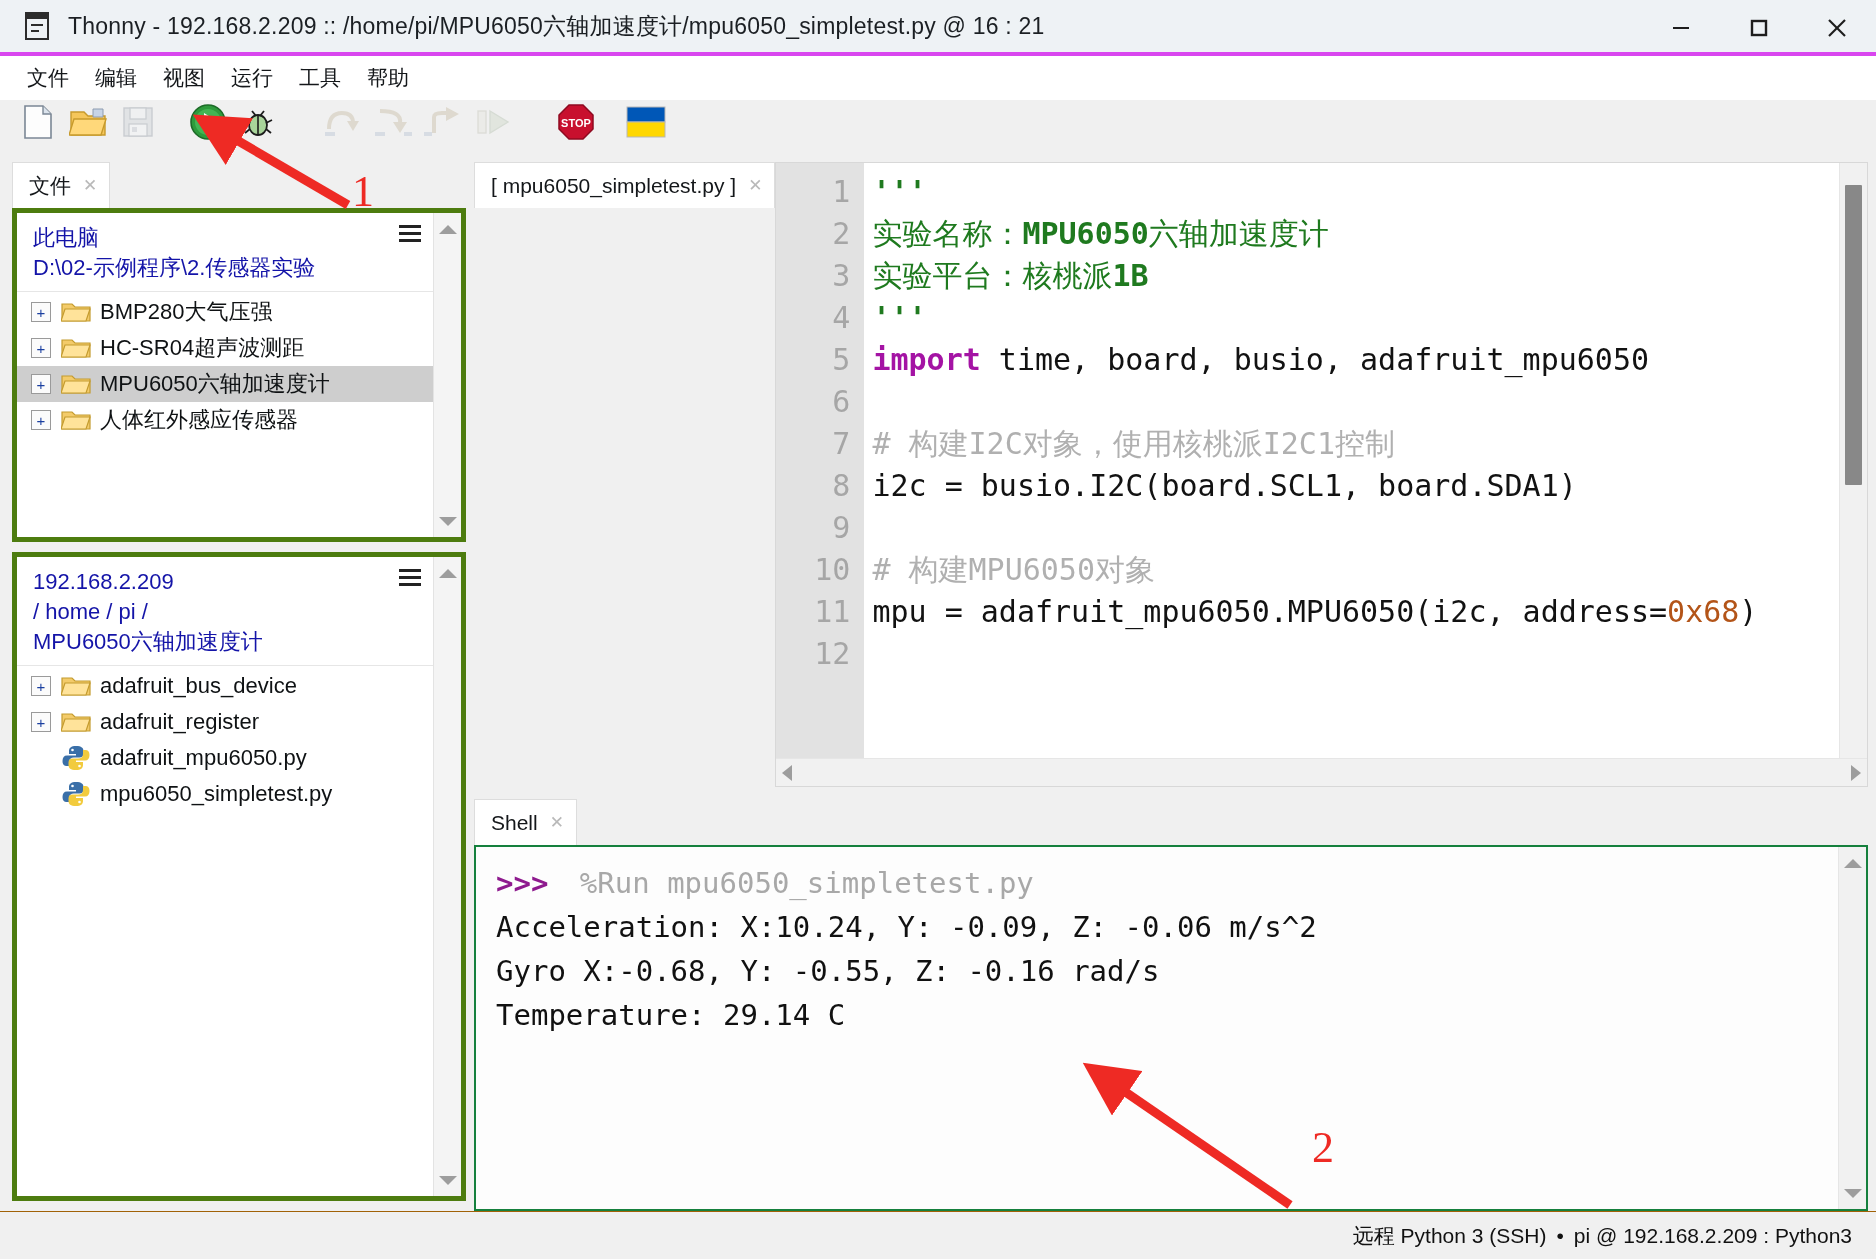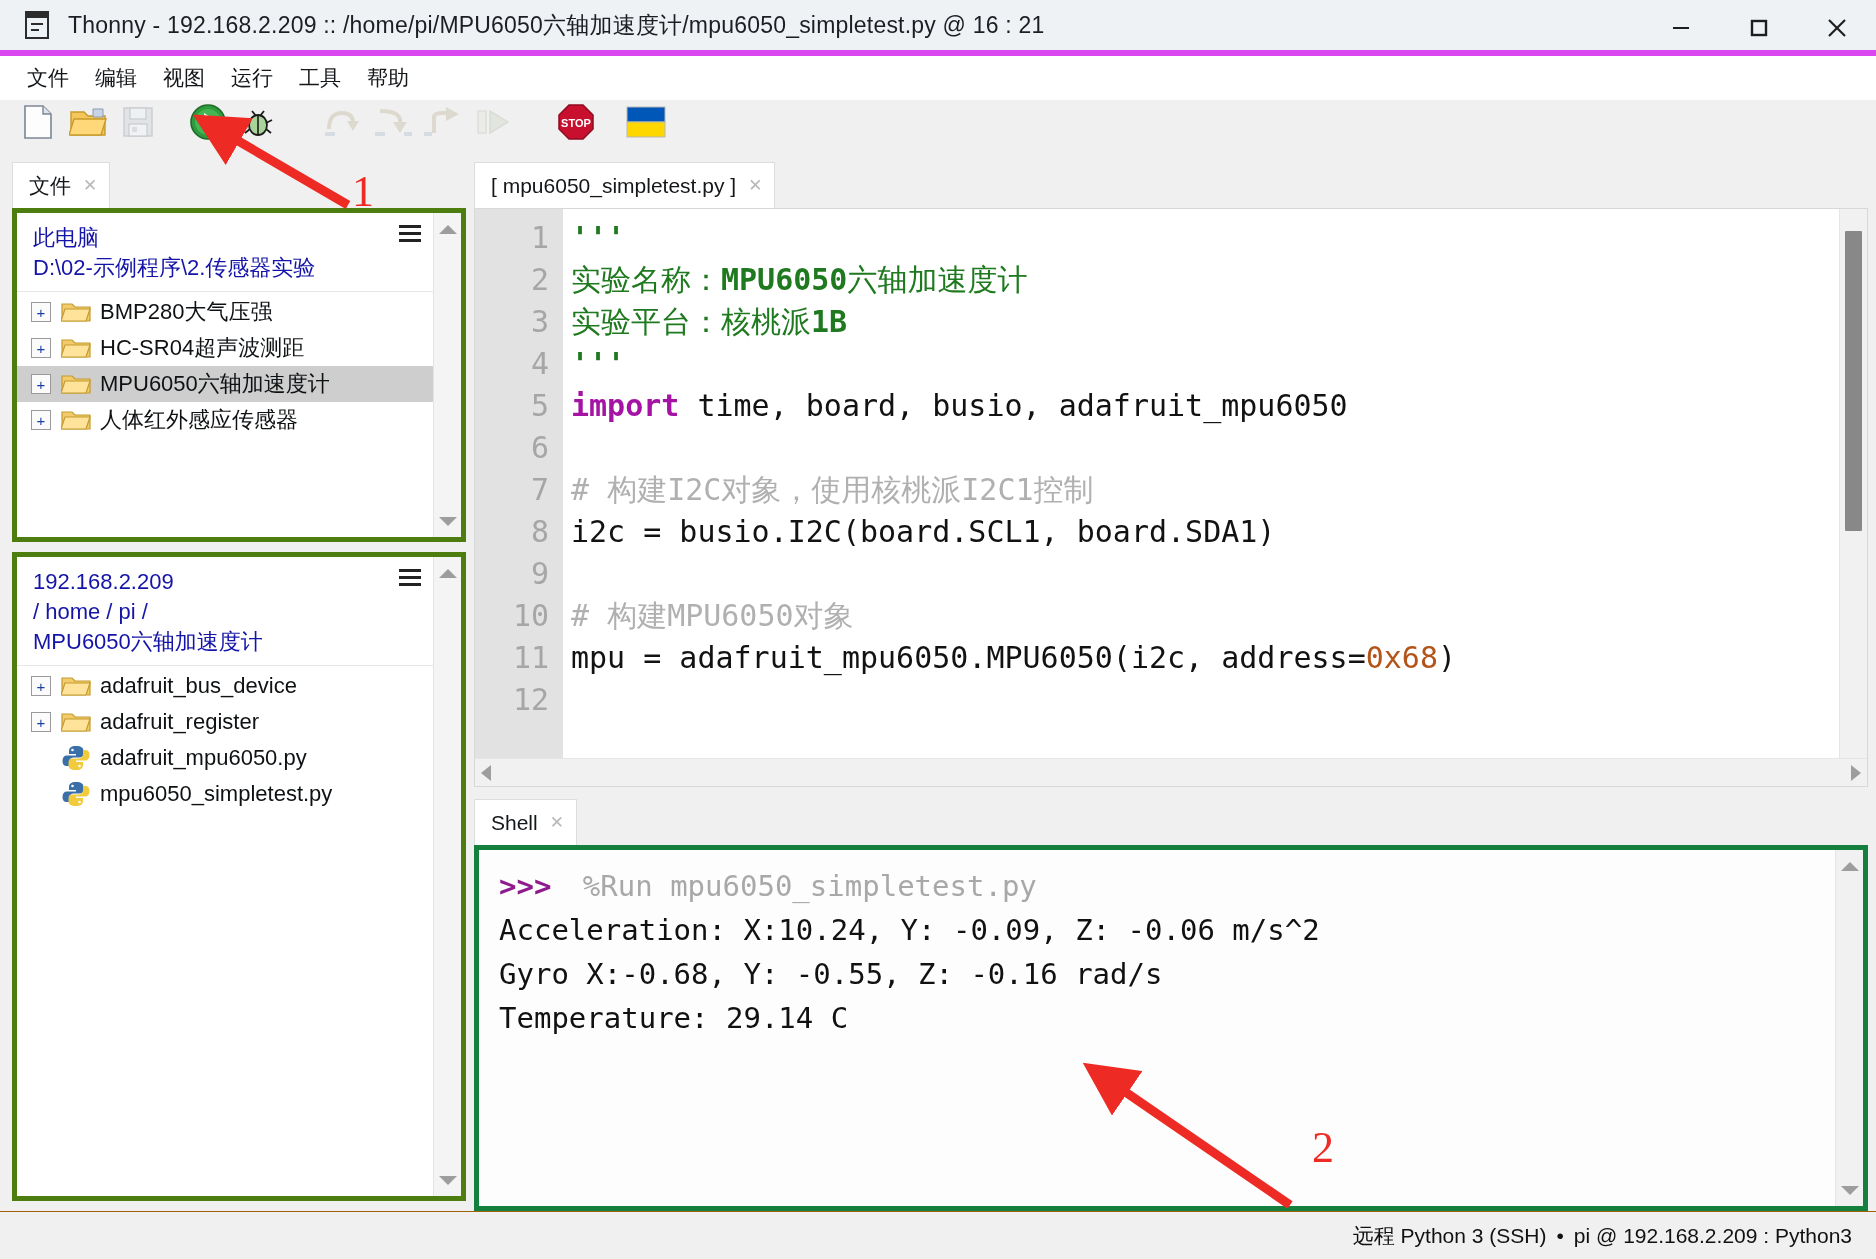--- a/index.html
+++ b/index.html
@@ -14,21 +14,21 @@
     width: 1876px; height: 1259px;
     background: #ffffff;
     display: flex; flex-direction: column;
   }
 
   
   .titlebar {
     height: 56px;
     background: #eef2f5;
     display: flex; align-items: center;
-    border-bottom: 6px solid #d946ef;
+    border-bottom: 4px solid #d946ef;
     flex: 0 0 56px;
     position: relative;
   }
   .tb-appicon {
     width: 34px; height: 34px; margin-left: 22px; margin-right: 12px;
     position: relative; flex: 0 0 34px;
   }
   .tb-appicon svg { display:block; }
   .tb-title {
     font-size: 23px; color: #1b1f23; letter-spacing: 0.2px;
@@ -129,21 +129,21 @@
   .tri { width: 0; height: 0; border-left: 9px solid transparent; border-right: 9px solid transparent; }
   .tri.up { border-bottom: 9px solid #9d9d9d; }
   .tri.dn { border-top: 9px solid #9d9d9d; }
   .leftgap { height: 10px; flex: 0 0 10px; }
 
   
   .rightcol {
     flex: 1 1 auto; min-width: 0; display: flex; flex-direction: column;
     padding-right: 8px; padding-left: 8px;
   }
-  .editorwrap { flex: 0 0 625px; display: flex; flex-direction: column; }
+  .editorwrap { flex: 0 0 625px; display: flex; flex-direction: row; }
   .editor-area {
     flex: 1 1 auto; min-height: 0; display: flex; flex-direction: column;
     border: 1px solid #d8d8d8; background: #ffffff;
   }
   .editor-main { flex: 1 1 auto; min-height: 0; display: flex; }
   .gutter {
     width: 88px; flex: 0 0 88px; background: #e2e2e2; color: #a6a6a6;
     font-family: "DejaVu Sans Mono", monospace; font-size: 30px;
     text-align: right; padding: 8px 14px 0 0;
   }
@@ -175,21 +175,21 @@
     justify-content: space-between; padding: 0 6px;
   }
   .htri { width: 0; height: 0; border-top: 8px solid transparent; border-bottom: 8px solid transparent; }
   .htri.l { border-right: 10px solid #9d9d9d; }
   .htri.r { border-left: 10px solid #9d9d9d; }
 
   .shellgap { height: 12px; flex: 0 0 12px; }
   .shellwrap { flex: 1 1 auto; min-height: 0; display: flex; flex-direction: column; }
   .shell-area {
     flex: 1 1 auto; min-height: 0; display: flex;
-    border: 5px solid #15803d; background: #fdfdfd;
+    border: 2px solid #15803d; background: #fdfdfd;
   }
   .shelltext {
     flex: 1 1 auto; min-width: 0; padding: 14px 0 0 20px;
     font-family: "DejaVu Sans Mono", monospace; font-size: 29px;
     color: #111; overflow: hidden;
   }
   .shelltext .sl { height: 44px; line-height: 44px; white-space: nowrap; }
   .prompt { color: #8e1a8e; font-weight: bold; }
   .runcmd { color: #a8a8a8; }
 

